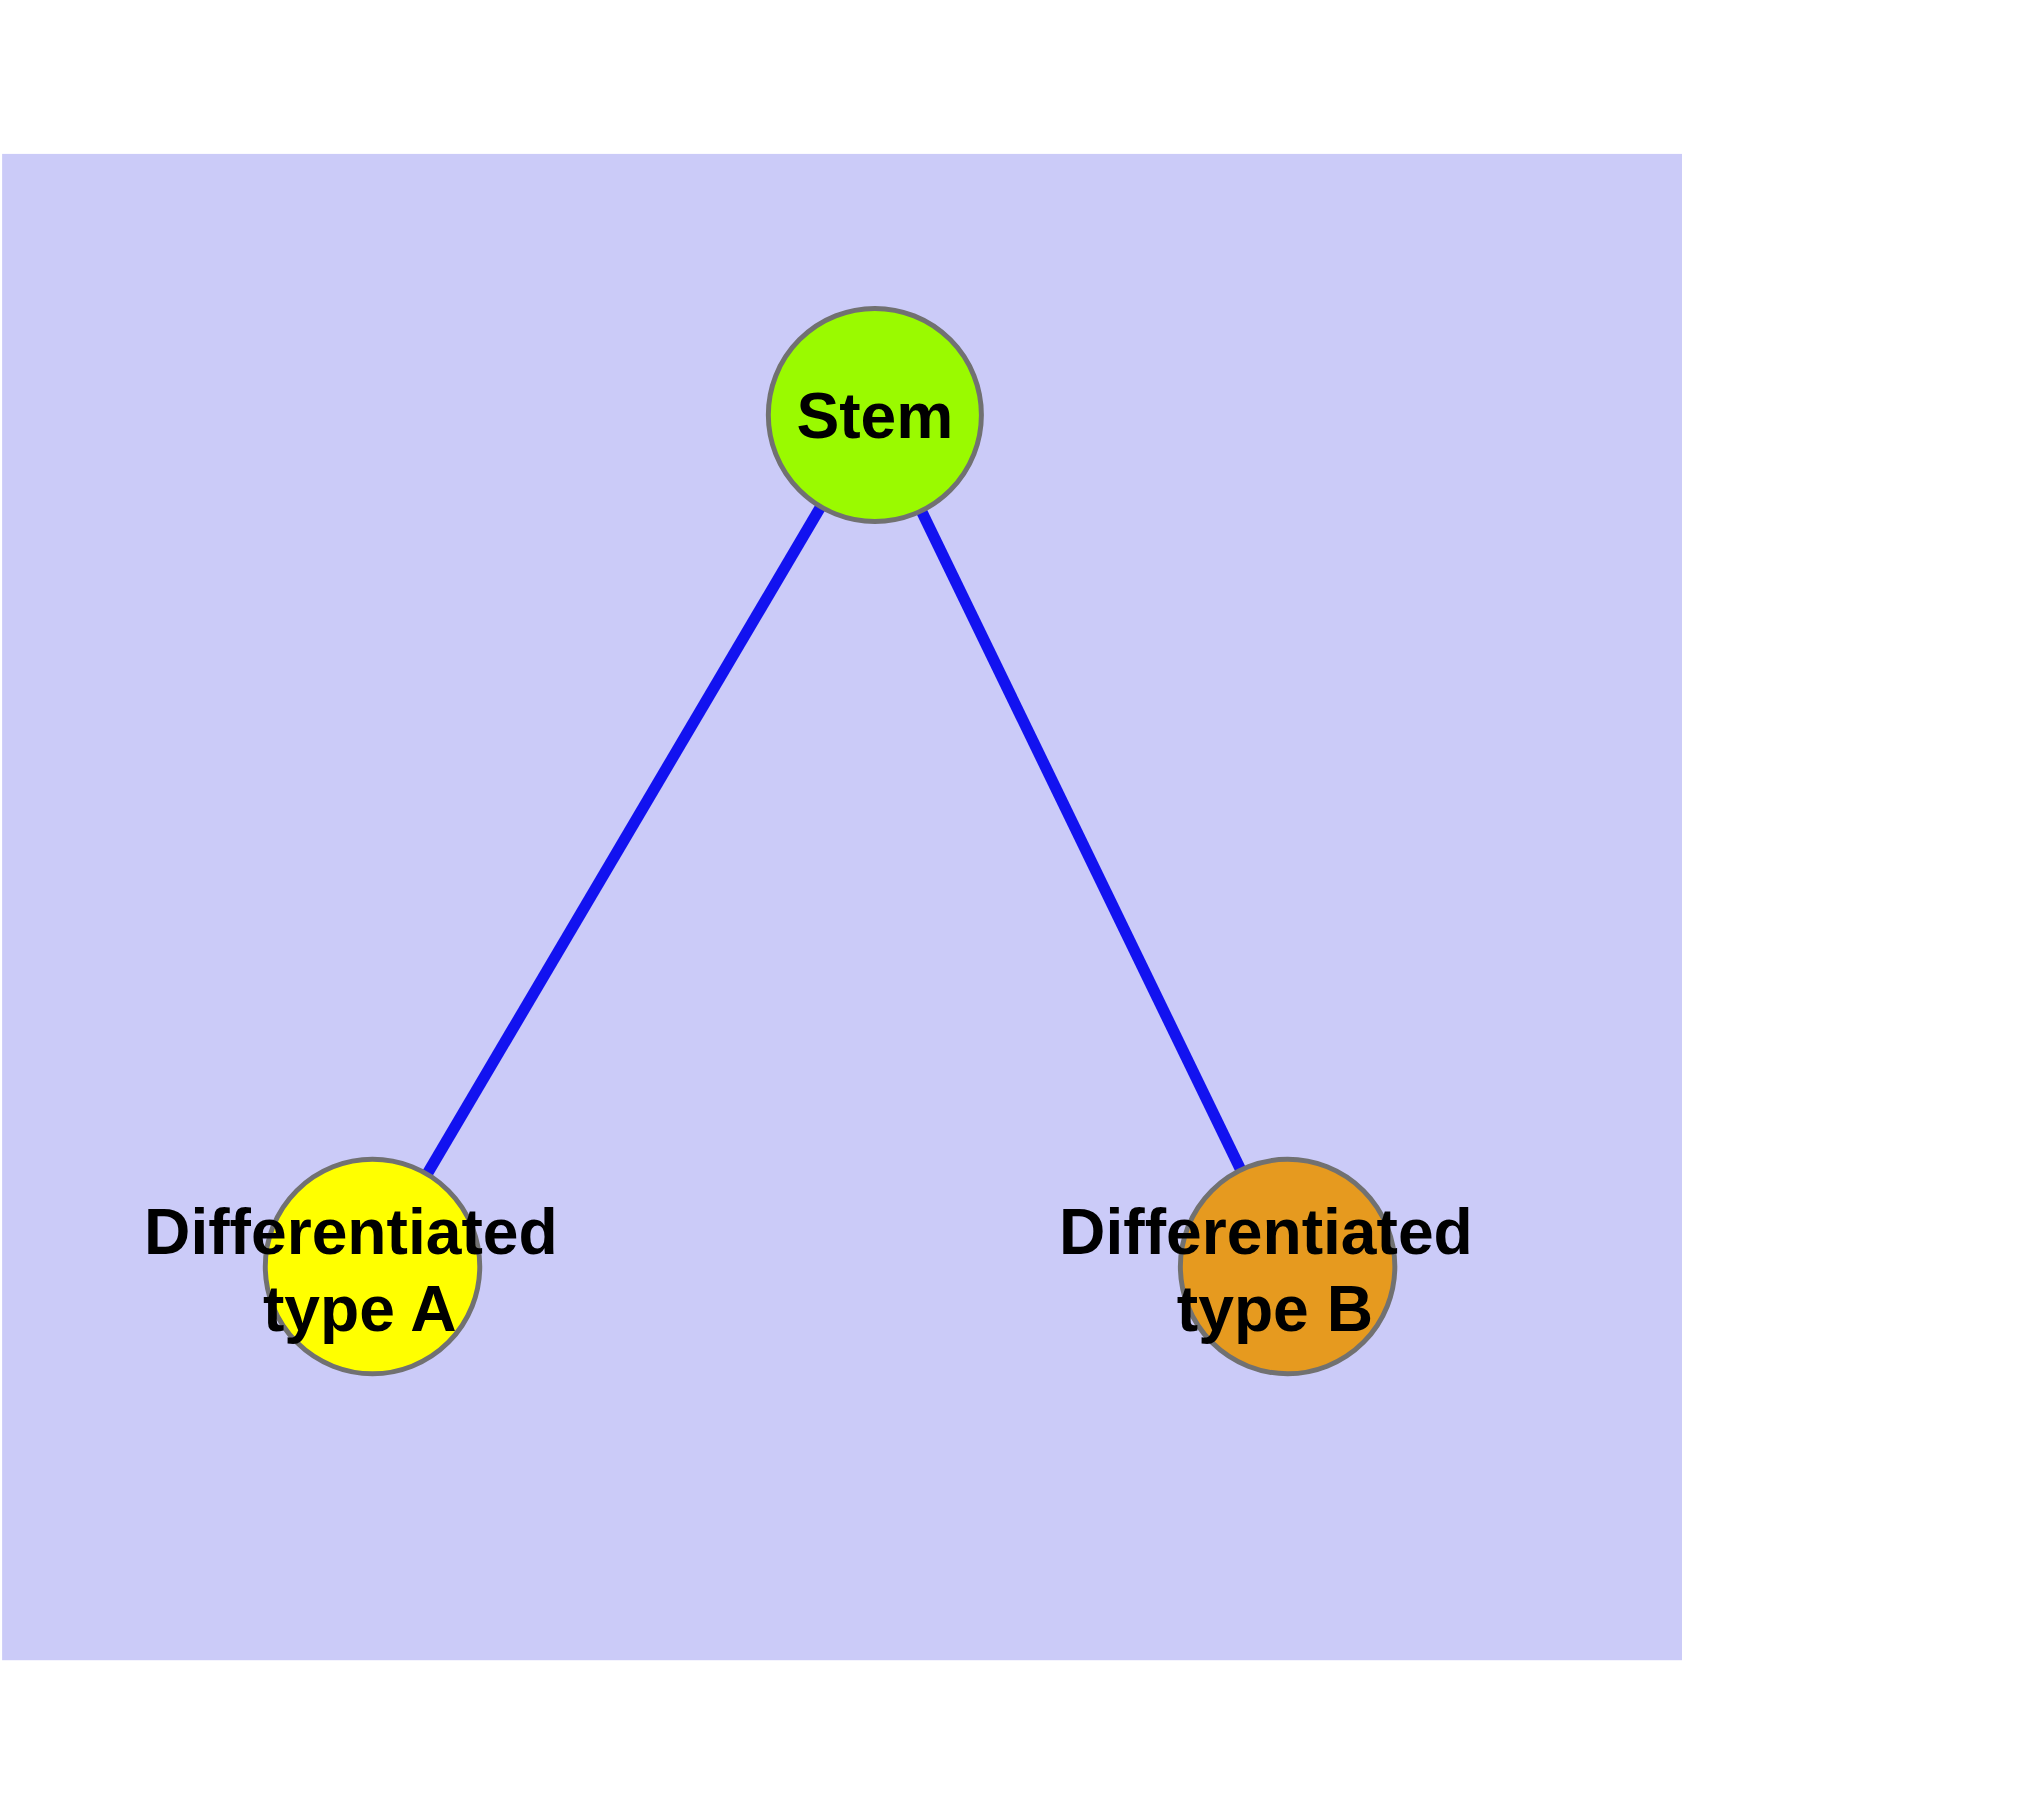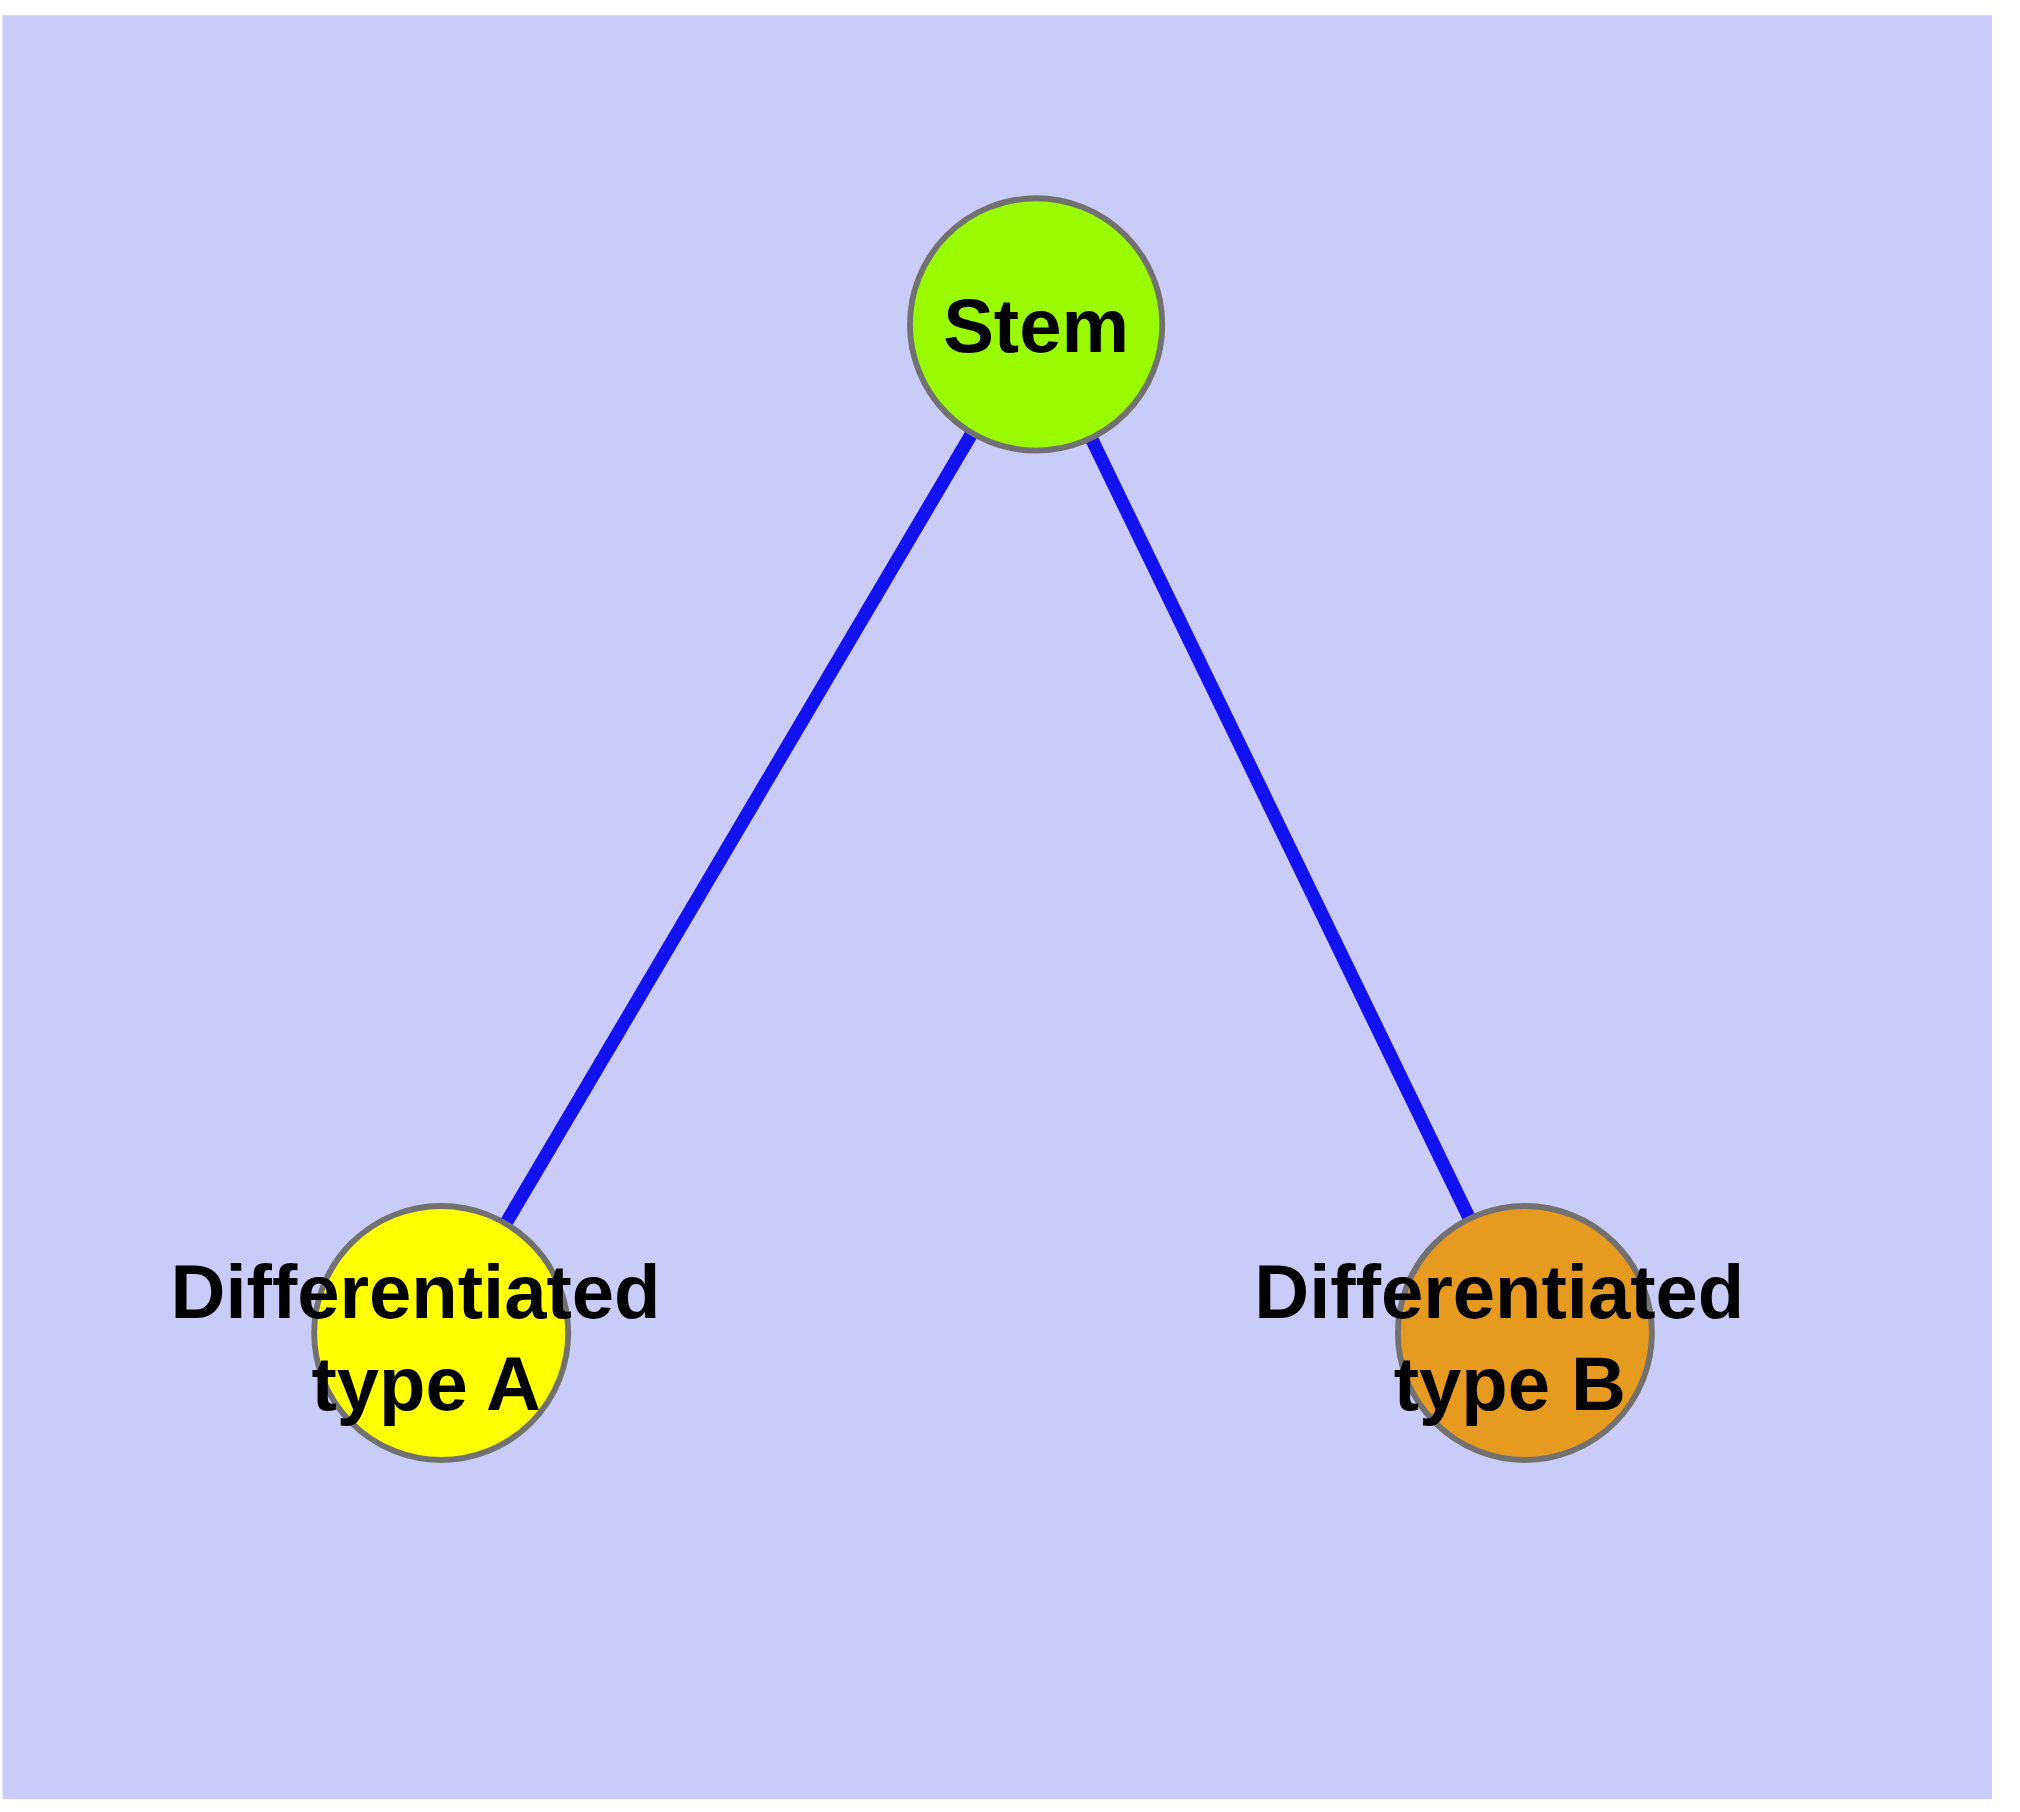--- a/index.html
+++ b/index.html
@@ -2,21 +2,21 @@
 <html style="font-size:13.6px"><head>
 <meta charset="utf-8">
 <style>
   html, body {
     margin: 0;
     padding: 0;
     background: #ffffff;
   }
   .canvas {
     position: relative;
-    width: 1992px;
+    width: 1682px;
     height: 1812px;
     overflow: hidden;
   }
   .canvas svg {
     display: block;
     width: 100%;
     height: 100%;
   }
   .edge {
     stroke-width: 16;

